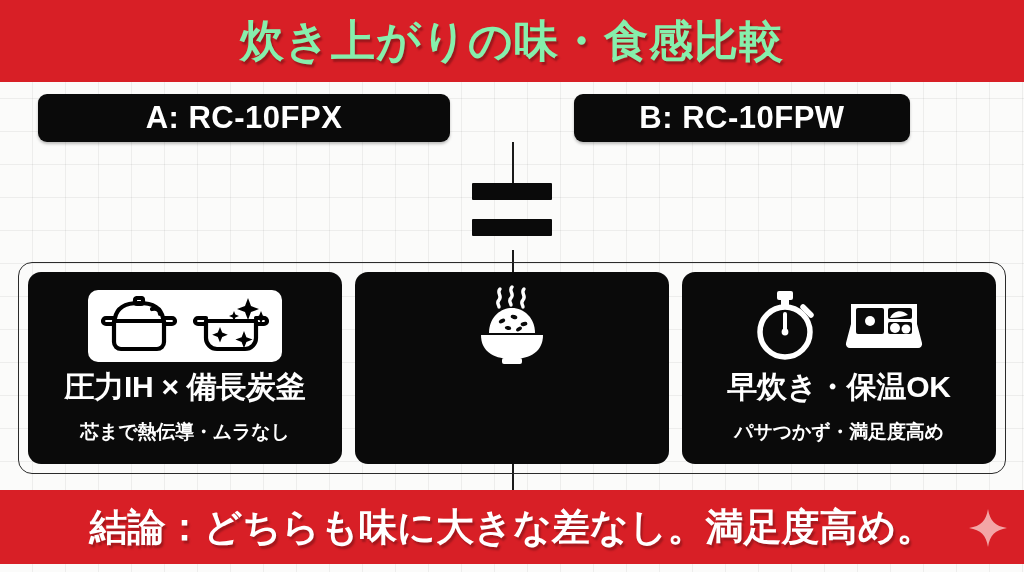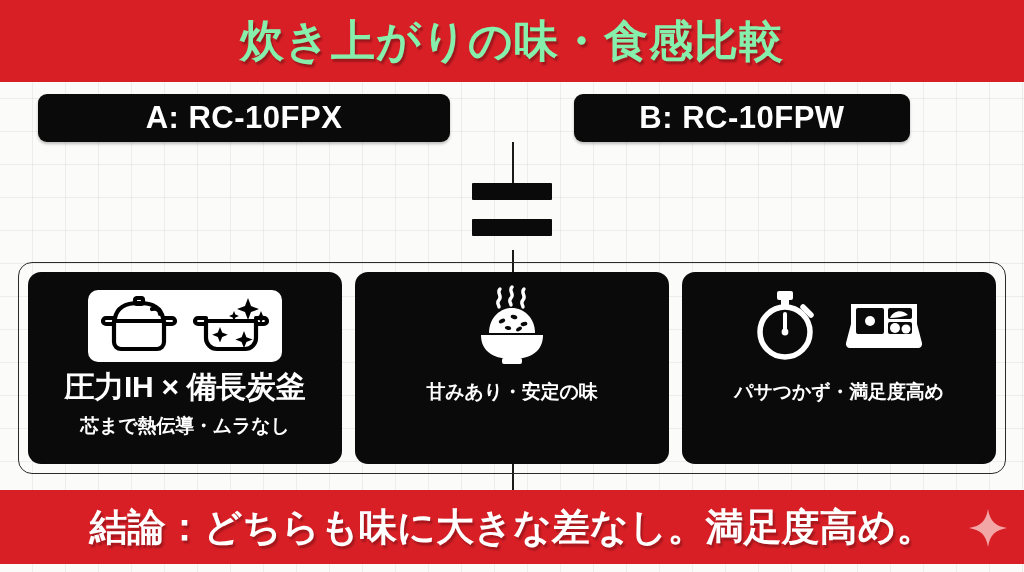--- a/index.html
+++ b/index.html
@@ -153,21 +153,21 @@
     line-height: 1.05;
     margin-top: 2px;
     white-space: nowrap;
     letter-spacing: -0.3px;
   }
   .card-sub {
     color: #ffffff;
     font-size: 19px;
     font-weight: 700;
     line-height: 1.1;
-    margin-top: 13px;
+    margin-top: 19px;
     white-space: nowrap;
     letter-spacing: -0.2px;
     text-align: center;
   }
 
   
   .bottom-banner {
     position: absolute;
     left: 0;
     top: 490px;
@@ -272,21 +272,20 @@
             <ellipse cx="33" cy="36" rx="3.4" ry="2" transform="rotate(-28 33 36)"></ellipse>
             <ellipse cx="45" cy="32" rx="3.4" ry="2" transform="rotate(18 45 32)"></ellipse>
             <ellipse cx="55" cy="39" rx="3.4" ry="2" transform="rotate(-14 55 39)"></ellipse>
             <ellipse cx="39" cy="43" rx="3.2" ry="1.9" transform="rotate(8 39 43)"></ellipse>
             <ellipse cx="50" cy="44" rx="3.2" ry="1.9" transform="rotate(-32 50 44)"></ellipse>
           </g>
           <path d="M12 50 h62 c0 16 -12 24 -31 24 c-19 0 -31 -8 -31 -24 z" fill="#ffffff"></path>
           <rect x="33" y="73" width="20" height="6" rx="2" fill="#ffffff"></rect>
         </svg>
       </div>
-      <div class="card-sub">甘みあり・安定の味</div>
     </div>
 
     <div class="card">
       <div class="icon-zone">
         <svg width="74" height="78" viewBox="0 0 74 78">
           <circle cx="37" cy="45" r="25" fill="none" stroke="#ffffff" stroke-width="5.5"></circle>
           <rect x="29" y="4" width="16" height="9" rx="2" fill="#ffffff"></rect>
           <rect x="33" y="11" width="8" height="9" fill="#ffffff"></rect>
           <path d="M55 20 l8 8" stroke="#ffffff" stroke-width="5.5" stroke-linecap="round"></path>
           <path d="M37 45 v-18" stroke="#ffffff" stroke-width="4" stroke-linecap="round"></path>
@@ -301,20 +300,21 @@
             <rect x="50" y="31" width="24" height="12" rx="2"></rect>
           </g>
           <g fill="#ffffff">
             <circle cx="32" cy="30" r="5"></circle>
             <path d="M52 27 c3 -8 13 -9 18 -3 c-6 2 -12 3 -18 3 z"></path>
             <circle cx="57" cy="37" r="5"></circle>
             <circle cx="68" cy="38" r="4.5"></circle>
           </g>
         </svg>
       </div>
+      <div class="card-title">早炊き・保温OK</div>
       <div class="card-sub">パサつかず・満足度高め</div>
     </div>
 
   </div>
 
   <div class="bottom-banner">
     <div class="bottom-text">結論：どちらも味に大きな差なし。満足度高め。</div>
     <svg class="sparkle" viewBox="0 0 40 40">
       <path d="M20 1 C22 13 27 18 39 20 C27 22 22 27 20 39 C18 27 13 22 1 20 C13 18 18 13 20 1 z" fill="#f3a6a6"></path>
     </svg>

